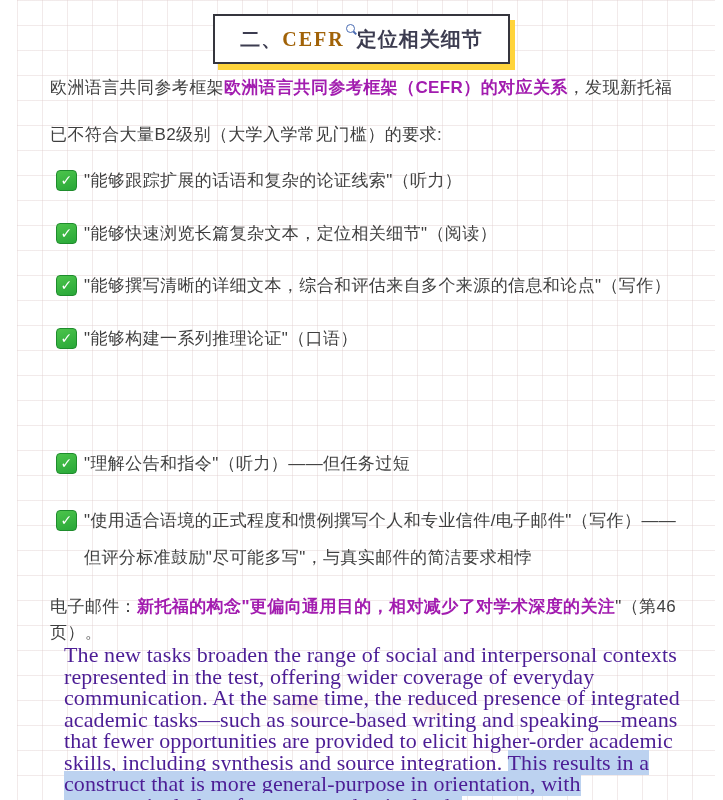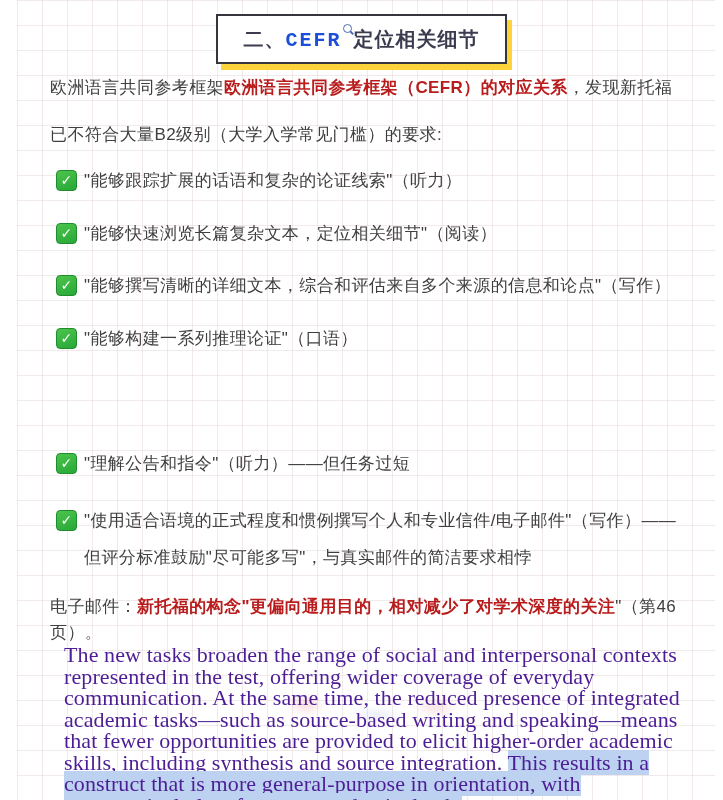--- a/index.html
+++ b/index.html
@@ -24,36 +24,36 @@
   
   .title-wrap { position:absolute; top:14px; left:0; right:0; text-align:center; }
   .title-box {
     display:inline-block; position:relative;
     background:#ffffff; border:2px solid #35353d;
     box-shadow:5px 6px 0 0 #ffd43b;
     padding:8px 25px 9px 25px;
     font-size:20px; font-weight:700; color:#3c3c50; letter-spacing:1px;
     white-space:nowrap;
   }
-  .title-cefr { font-family:Liberation Mono, monospace; color:#1d4ed8; letter-spacing:2px; }
+  .title-cefr { font-family:Liberation Serif, serif; color:#a16207; letter-spacing:2px; }
   .mag {
     display:inline-block; position:relative; width:11px; height:14px;
     vertical-align:super; margin:0 1px 0 0;
   }
   .mag::before {
     content:""; position:absolute; top:0; left:1px; width:7px; height:7px;
     border:1.5px solid #4a6cb3; border-radius:50%;
   }
   .mag::after {
     content:""; position:absolute; top:8px; left:8px; width:4px; height:1.5px;
     background:#4a6cb3; transform:rotate(45deg);
   }
 
   .cn { font-size:17px; color:#3f3f3f; letter-spacing:0.4px; }
-  .red { color:#b91c1c; font-weight:700; }
+  .red { color:#a21caf; font-weight:700; }
 
   .intro { position:absolute; top:64px; left:50px; right:36px; line-height:47px; }
 
   .check-item { position:absolute; left:56px; right:34px; display:flex; align-items:flex-start; }
   .check-icon {
     flex:0 0 auto; width:21px; height:21px; margin:1px 7px 0 0;
     background:linear-gradient(160deg,#4cc44b,#28a738);
     border:1px solid #1f8c2d; border-radius:4px;
     color:#ffffff; text-align:center; line-height:19px; font-size:14px; font-weight:700;
   }

